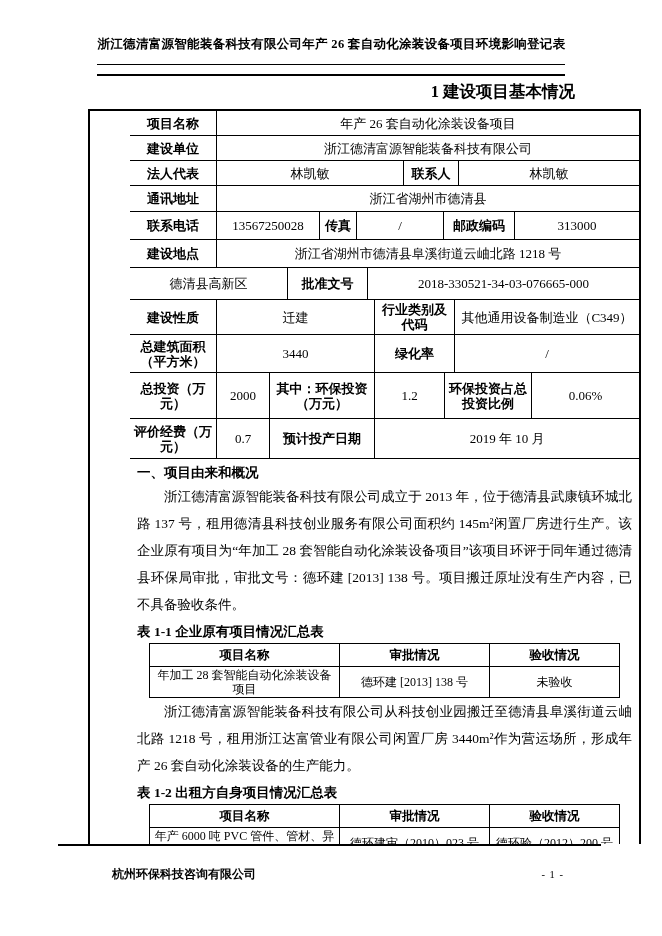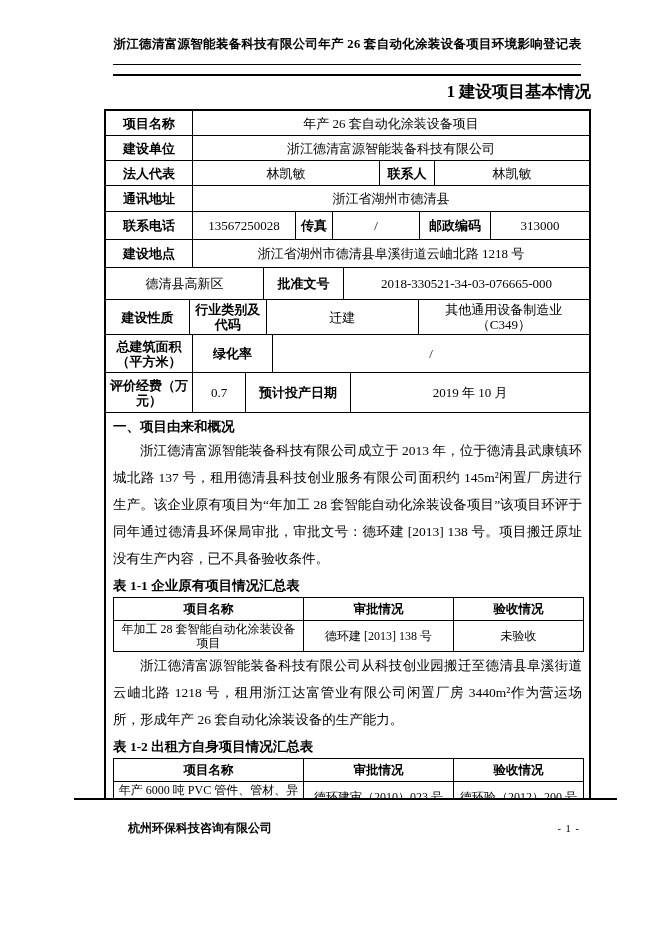--- a/index.html
+++ b/index.html
@@ -4,33 +4,33 @@
 <style>
   * { box-sizing: border-box; margin: 0; padding: 0; }
   html,body { width: 662px; height: 936px; }
   body {
     background: #ffffff;
     color: #000;
     font-family: "Liberation Serif", "DejaVu Serif", serif;
     position: relative;
     overflow: hidden;
   }
-  .page { position: absolute; left: 104px; top: 36px; width: 487px; }
+  .page { position: absolute; left: 88px; top: 36px; width: 487px; }
 
   .title {
     text-align: center; font-weight: bold; font-size: 12.5px;
     line-height: 17px; white-space: nowrap; letter-spacing: 0.3px;
   }
   .rule { width: 468px; margin-left: 9px; height: 0; }
   .rule-thin  { margin-top: 11px; border-top: 1.5px solid #000; }
   .rule-thick { margin-top: 9px;  border-top: 2.5px solid #000; }
 
   .sec-heading { margin: 5px 0 0 12px; font-size: 16.5px; font-weight: bold; line-height: 22px; text-align: right; }
 
-  .main-table { margin-top: 6px; width: 487px; border: 2px solid #000; border-bottom: none; }
+  .main-table { margin-top: 6px; width: 553px; border: 2px solid #000; border-bottom: none; padding-left: 40px; }
   .row { display: flex; width: 100%; border-bottom: 1px solid #000; }
   .row:last-child { border-bottom: none; }
   .cell {
     border-right: 1px solid #000; display: flex; align-items: center; justify-content: center;
     text-align: center; font-size: 13px; line-height: 15px; padding: 1px 3px;
   }
   .cell:last-child { border-right: none; }
   .lbl { font-weight: bold; }
   .fx { flex: 1 1 auto; }
   .c37{width:37px} .c53{width:53px} .c55{width:55px} .c70{width:70px} .c71{width:71px}
@@ -110,31 +110,40 @@
     </div>
 
     <div class="row h32">
       <div class="cell c158">德清县高新区</div>
       <div class="cell lbl c80">批准文号</div>
       <div class="cell fx">2018-330521-34-03-076665-000</div>
     </div>
 
     <div class="row h35">
       <div class="cell lbl c87">建设性质</div>
+      <div class="cell c158">迁建</div>
       <div class="cell lbl c80">行业类别及代码</div>
-      <div class="cell c158">迁建</div>
       <div class="cell fx">其他通用设备制造业（C349）</div>
     </div>
 
     <div class="row h38">
       <div class="cell lbl c87">总建筑面积（平方米）</div>
+      <div class="cell c158">3440</div>
       <div class="cell lbl c80">绿化率</div>
       <div class="cell fx">/</div>
     </div>
 
+    <div class="row h46">
+      <div class="cell lbl c87">总投资（万元）</div>
+      <div class="cell c53">2000</div>
+      <div class="cell lbl c105">其中：环保投资（万元）</div>
+      <div class="cell c70">1.2</div>
+      <div class="cell lbl c87">环保投资占总投资比例</div>
+      <div class="cell fx">0.06%</div>
+    </div>
 
     <div class="row h40">
       <div class="cell lbl c87">评价经费（万元）</div>
       <div class="cell c53">0.7</div>
       <div class="cell lbl c105">预计投产日期</div>
       <div class="cell fx">2019 年 10 月</div>
     </div>
 
     <div class="row">
       <div class="bigcell">

